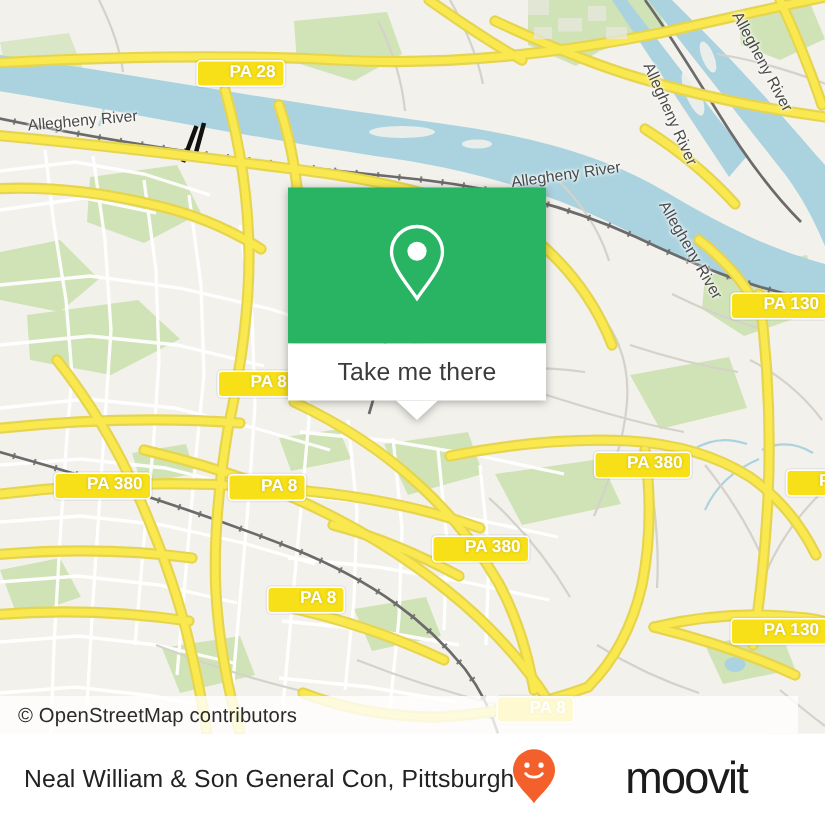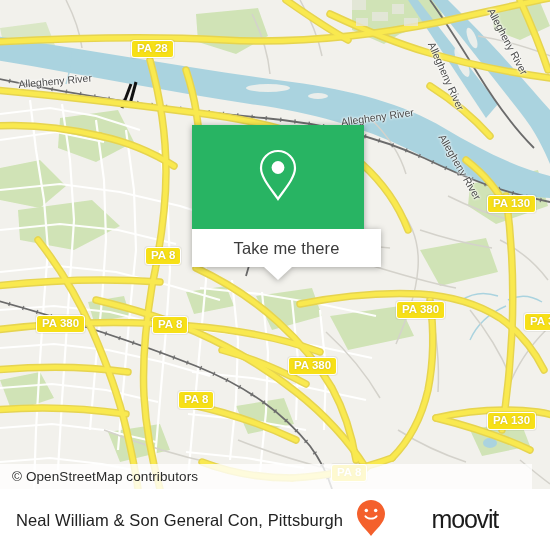--- a/index.html
+++ b/index.html
@@ -16,43 +16,43 @@
     background:rgba(255,255,255,.80);
     font-size:13.5px;color:#2b2b2b;line-height:25px;padding-left:12px;
     box-sizing:border-box;letter-spacing:.1px;
   }
 
   
   #popup{position:absolute;left:192px;top:125px;width:172px;
          filter:drop-shadow(0 1px 3px rgba(0,0,0,.32));}
   .pop-green{width:172px;height:104px;background:#28b463;
              display:flex;align-items:center;justify-content:center;}
-  .pop-foot{width:189px;height:38px;background:#fff;
+  .pop-foot{width:172px;height:38px;background:#fff;
             display:flex;align-items:center;justify-content:center;}
   .pop-foot span{font-size:16.5px;color:#3b3b3b;letter-spacing:.1px;}
   .pop-tip{position:absolute;left:50%;top:142px;transform:translateX(-50%);
            width:0;height:0;border-left:14px solid transparent;
            border-right:14px solid transparent;border-top:13px solid #fff;}
 
   
   #bottombar{position:absolute;left:0;top:489px;width:512px;height:61px;
              background:#fff;overflow:hidden;}
   #bottombar .veil{position:absolute;left:0;top:0;width:550px;height:61px;
                    background:rgba(255,255,255,.72);}
   .bb-title{position:absolute;left:16px;top:50%;transform:translateY(-50%);
             font-size:16.5px;color:#222;white-space:nowrap;letter-spacing:.1px;}
   .bb-logo{position:absolute;right:14px;top:50%;transform:translateY(-50%);
            display:flex;align-items:center;gap:2px;}
-  .bb-logo .wordmark{font-size:25px;color:#1b1b1b;letter-spacing:-1.2px;
+  .bb-logo .wordmark{font-size:30px;color:#1b1b1b;letter-spacing:-1.2px;
                      line-height:1;font-weight:400;margin-left:44px;}
 
   
   .shield{position:absolute;background:#f7e017;border:1.6px solid #ffffff;
           border-radius:3px;color:#ffffff;font-size:11.5px;font-weight:bold;
-          padding:1px 5px 2px 5px;line-height:1.15;white-space:nowrap;
+          padding:1px 5px 2px 21px;line-height:1.15;white-space:nowrap;
           box-shadow:0 0 0 1px rgba(0,0,0,.05);
           text-shadow:0 0 2px rgba(150,130,0,.45);}
   .riverlabel{position:absolute;color:#4a4a4a;font-size:10.5px;
               white-space:nowrap;transform-origin:0 0;
               text-shadow:0 0 3px #fff,0 0 3px #fff,0 0 2px #fff;}
 </style>
 </head>
 <body>
 
 <div id="page">

